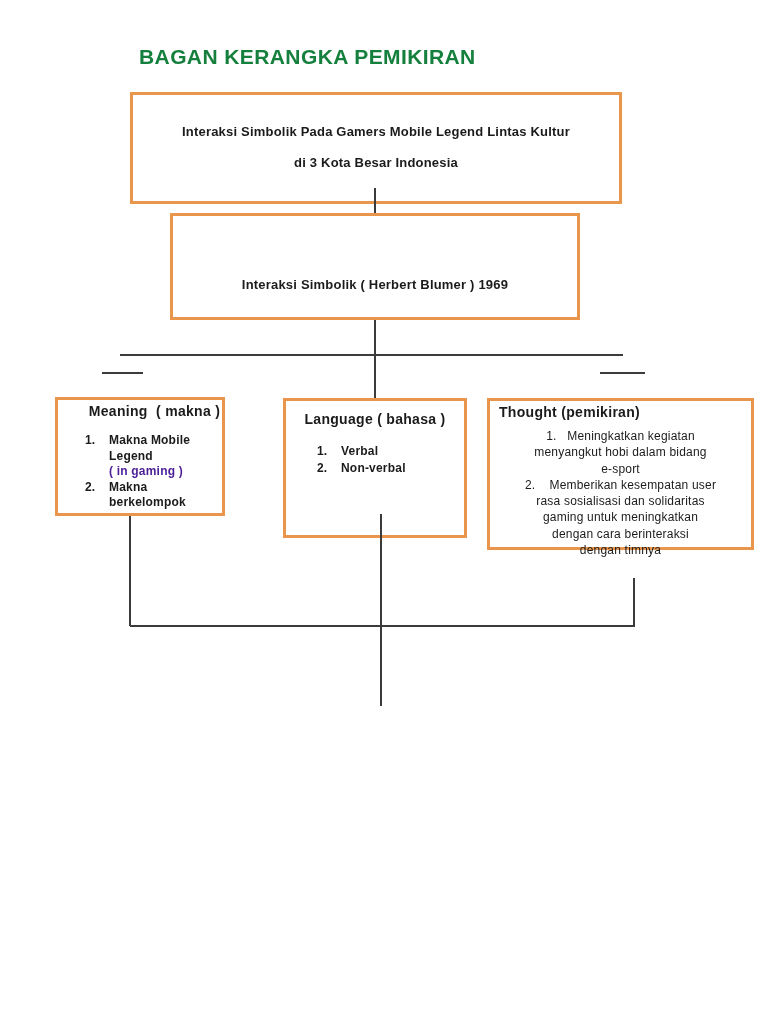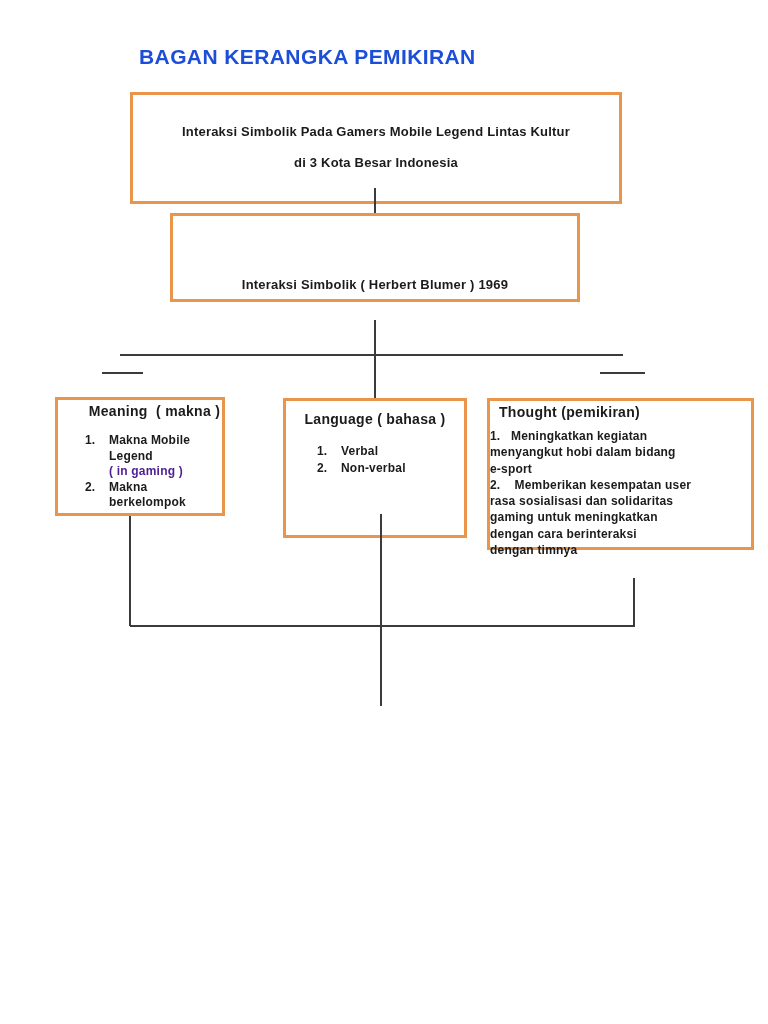--- a/index.html
+++ b/index.html
@@ -3,54 +3,54 @@
 <meta charset="utf-8">
 <style>
   html,body{margin:0;padding:0;background:#ffffff;}
   .page{
     position:relative;width:768px;height:1024px;background:#ffffff;
     font-family:"Liberation Sans",sans-serif;color:#1b1b1b;overflow:hidden;
   }
   .pre{white-space:pre;}
   .title{
     position:absolute;left:139px;top:45px;margin:0;
-    font-size:21px;font-weight:bold;letter-spacing:.4px;color:#1d4ed8;
+    font-size:21px;font-weight:bold;letter-spacing:.4px;color:#15803d;
   }
   .obox{
     position:absolute;border:3px solid #EA954C;background:#ffffff;box-sizing:border-box;
   }
   .cline{position:absolute;left:0;right:0;text-align:center;font-weight:bold;}
   .t13{font-size:13px;letter-spacing:.2px;}
   .boxtitle{position:absolute;font-size:14px;font-weight:bold;letter-spacing:.3px;}
   .vline{position:absolute;width:2px;background:#3b3b3b;}
   .hline{position:absolute;height:2px;background:#3b3b3b;}
   .list{position:absolute;font-weight:bold;font-size:12px;letter-spacing:.2px;}
   .li-row{display:flex;line-height:15.5px;}
   .li-row .num{flex:0 0 24px;}
   .lang .li-row{line-height:17px;}
   .red{color:#4c1d95;}
-  .centerlines{position:absolute;left:0;right:0;font-weight:bold;}
+  .centerlines{position:absolute;left:0;right:0;text-align:center;font-weight:normal;}
   .thought-lines{font-size:12px;letter-spacing:.2px;line-height:16.3px;}
   .concl-lines{font-size:12.5px;letter-spacing:-.2px;line-height:17px;}
 </style>
 </head>
 <body>
 
 <div class="page">
 
   <h1 class="title pre">BAGAN KERANGKA PEMIKIRAN</h1>
 
   <div class="obox" style="left:130px;top:76px;width:492px;height:112px;margin-top:16px;">
     <div class="cline t13 pre" style="top:29px;">Interaksi Simbolik Pada Gamers Mobile Legend Lintas Kultur</div>
     <div class="cline t13 pre" style="top:60px;">di 3 Kota Besar Indonesia</div>
   </div>
 
   <div class="vline" style="left:374px;top:188px;height:25px;"></div>
 
-  <div class="obox" style="left:170px;top:213px;width:410px;height:89px;">
+  <div class="obox" style="left:170px;top:213px;width:410px;height:107px;">
     <div class="cline t13 pre" style="top:61px;">Interaksi Simbolik ( Herbert Blumer ) 1969</div>
   </div>
 
   <div class="vline" style="left:374px;top:320px;height:78px;"></div>
 
   <div class="hline" style="left:120px;top:354px;width:503px;"></div>
 
   <div class="hline" style="left:102px;top:372px;width:41px;"></div>
   <div class="hline" style="left:600px;top:372px;width:45px;"></div>
 

